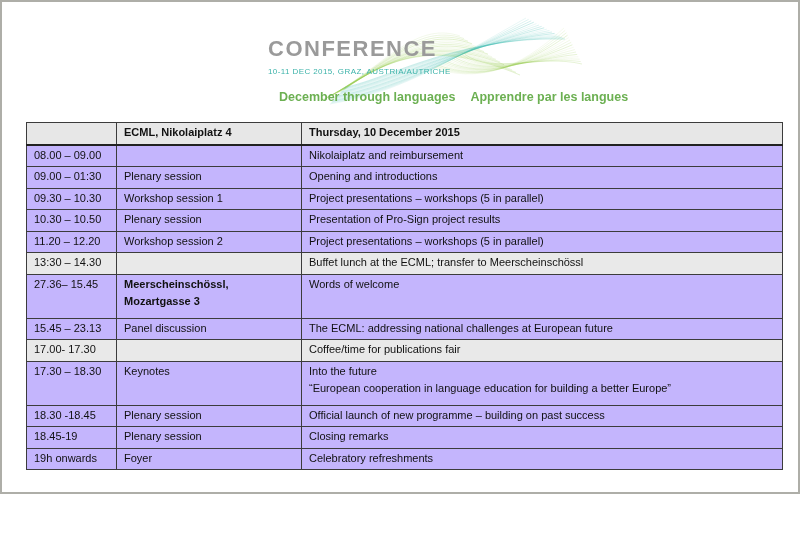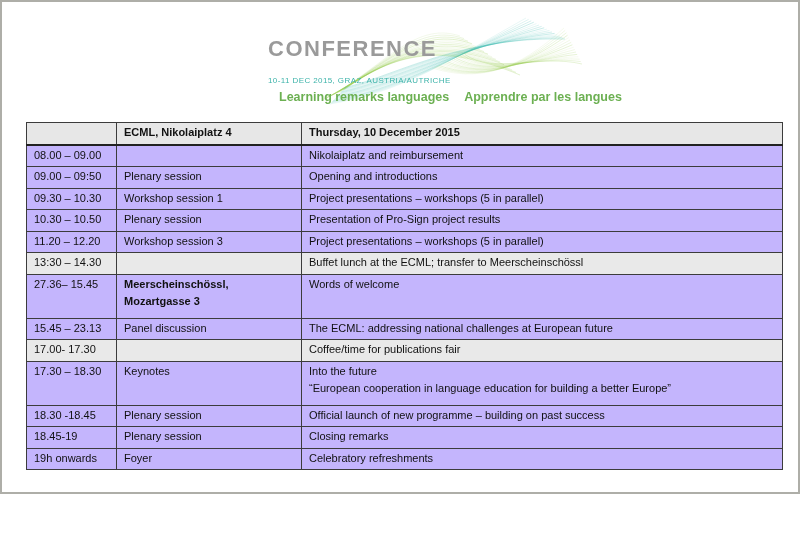--- a/index.html
+++ b/index.html
@@ -6,21 +6,21 @@
   .page{
     position:relative;width:800px;height:494px;box-sizing:border-box;
     border:2px solid #aeaea8;background:#ffffff;overflow:hidden;
   }
   
   .logo{position:absolute;left:266px;top:36px;z-index:2;}
   .logo-title{
     font-size:22px;font-weight:bold;color:#9a9a9a;letter-spacing:1.5px;line-height:22px;
   }
   .logo-subtitle{
-    font-size:8px;color:#3db3aa;letter-spacing:0.4px;margin-top:16px;
+    font-size:8px;color:#3db3aa;letter-spacing:0.4px;margin-top:7px;
   }
   .waves{position:absolute;left:318px;top:8px;z-index:1;}
   .tagline{
     position:absolute;left:277px;top:88px;z-index:2;display:flex;gap:15px;
     font-size:12.5px;font-weight:bold;color:#6cb052;white-space:nowrap;
   }
   
   table.schedule{
     position:absolute;left:24px;top:120px;width:756px;z-index:3;
     border-collapse:collapse;table-layout:fixed;background:#c4b5fd;
@@ -97,21 +97,21 @@
       <path d="M 25 77.5 C 72 67, 139 26.5, 245 29" stroke="#2bb5ac" fill="none" stroke-width="0.6" opacity="0.42"></path>
       <path d="M 145 44.5 C 173 64.5, 220 44, 262 54" stroke="#8cc63e" fill="none" stroke-width="0.6" opacity="0.35000000000000003"></path>
     </svg>
 
   <div class="logo">
     <div class="logo-title">CONFERENCE</div>
     <div class="logo-subtitle">10-11 DEC 2015, GRAZ, AUSTRIA/AUTRICHE</div>
   </div>
 
   <div class="tagline">
-    <span>Learning remarks languages</span>
+    <span>December through languages</span>
     <span>Apprendre par les langues</span>
   </div>
 
   <table class="schedule">
     <colgroup>
         <col class="c1">
         <col class="c2">
         <col class="c3">
       </colgroup>
     <tbody>
@@ -119,37 +119,37 @@
       <th></th>
       <th>ECML, Nikolaiplatz 4</th>
       <th>Thursday, 10 December 2015</th>
     </tr>
     <tr>
       <td>08.00 – 09.00</td>
       <td></td>
       <td>Nikolaiplatz and reimbursement</td>
     </tr>
     <tr>
-      <td>09.00 – 09:50</td>
+      <td>09.00 – 01:30</td>
       <td>Plenary session</td>
       <td>Opening and introductions</td>
     </tr>
     <tr>
       <td>09.30 – 10.30</td>
       <td>Workshop session 1</td>
       <td>Project presentations – workshops (5 in parallel)</td>
     </tr>
     <tr>
       <td>10.30 – 10.50</td>
       <td>Plenary session</td>
       <td>Presentation of Pro-Sign project results</td>
     </tr>
     <tr>
       <td>11.20 – 12.20</td>
-      <td>Workshop session 3</td>
+      <td>Workshop session 2</td>
       <td>Project presentations – workshops (5 in parallel)</td>
     </tr>
     <tr class="shaded">
       <td>13:30 – 14.30</td>
       <td></td>
       <td>Buffet lunch at the ECML; transfer to Meerscheinschössl</td>
     </tr>
     <tr class="tall">
       <td>27.36– 15.45</td>
       <td class="bold">

